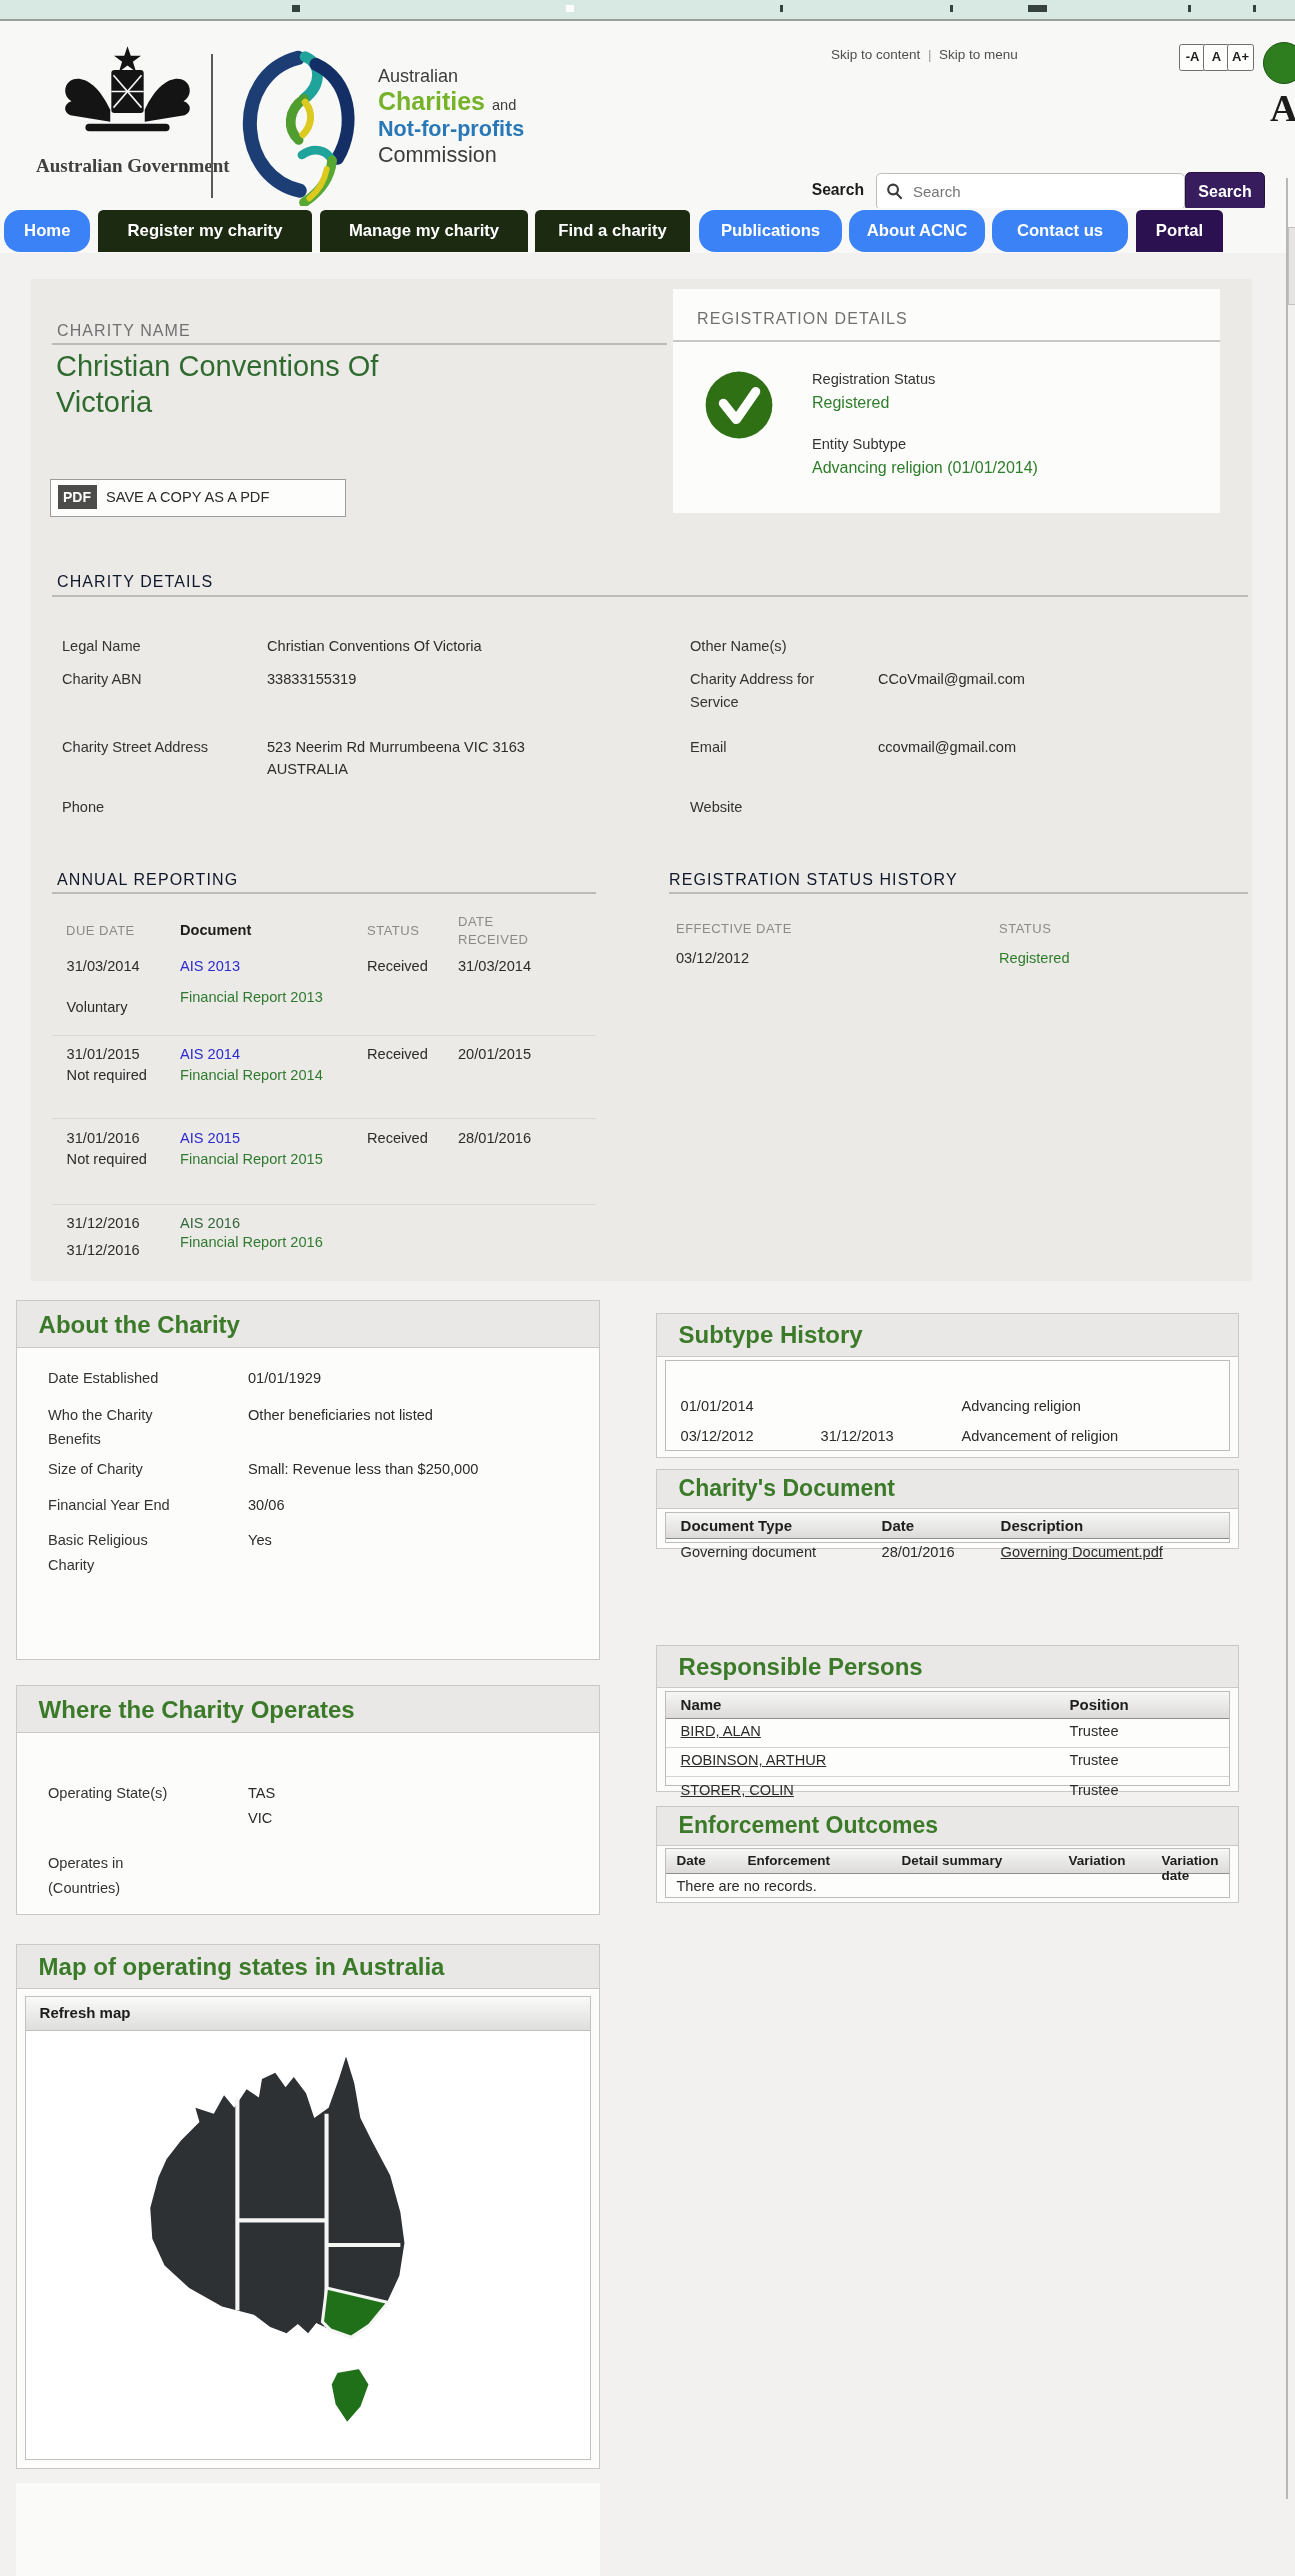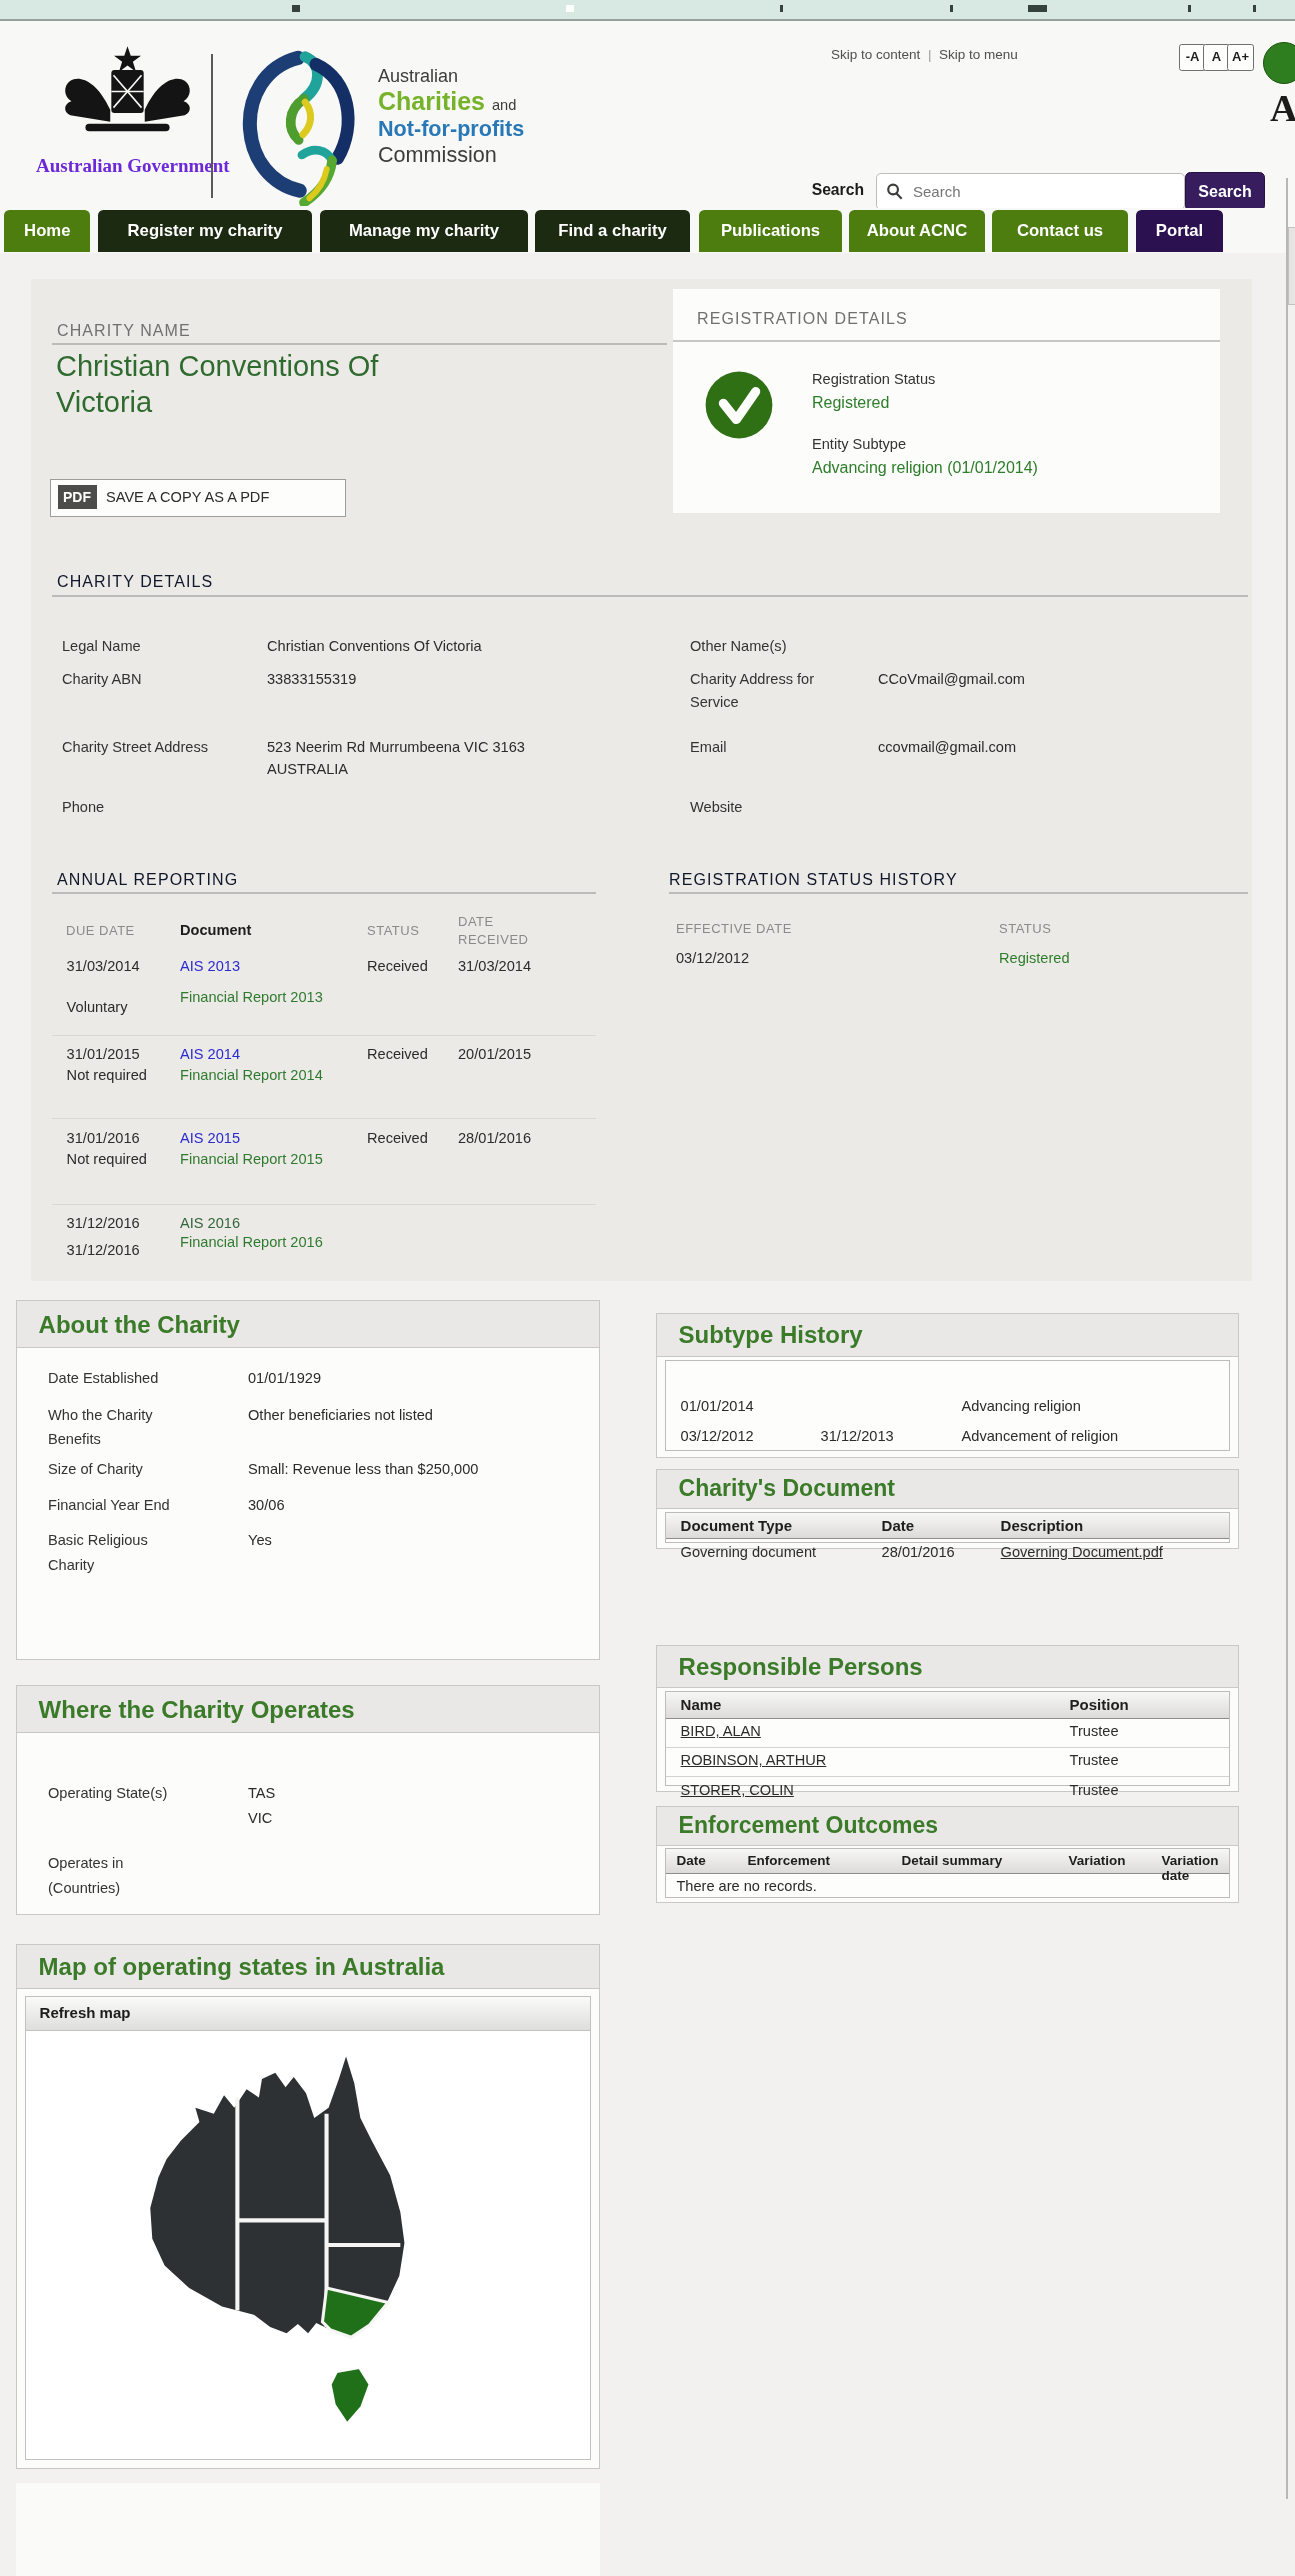--- a/index.html
+++ b/index.html
@@ -11,41 +11,41 @@
   .topbar{position:absolute;left:0;top:0;width:1296px;height:19px;background:#d8e9e4;border-bottom:2.2px solid #97a29d;}
   .tmark{position:absolute;top:4.9px;width:7.6px;height:7px;background:#35423d;}
 
   
   .header{position:absolute;left:0;top:21px;width:1296px;height:187px;background:#f8f8f6;}
   .skip{position:absolute;left:831px;top:26px;font-size:13.5px;color:#4f4f4d;}
   .skip .sep{color:#9a9a98;margin:0 7.6px;}
   .fbtn{position:absolute;top:23px;width:25px;height:25px;border:1.1px solid #6f6f6d;background:#fdfdfc;
         color:#1d1d1b;font-weight:bold;font-size:13px;text-align:center;line-height:24px;border-radius:2.7px;}
   .gov-text{position:absolute;left:36px;top:134px;font-family:"Liberation Serif",serif;font-weight:bold;
-        font-size:19px;color:#6d28d9;}
+        font-size:19px;color:#404040;}
   .logo-divider{position:absolute;left:211px;top:33px;width:1.6px;height:144px;background:#5a5a58;}
   .acnc-line{position:absolute;left:378px;white-space:nowrap;}
   .acnc-l1{top:45px;font-size:18px;color:#3c3c3a;}
   .acnc-l2{top:66px;font-size:25px;font-weight:bold;color:#76b32a;}
   .acnc-and{font-size:14.6px;font-weight:normal;color:#3c3c3a;}
   .acnc-l3{top:95px;font-size:21.6px;font-weight:bold;color:#2878b8;}
   .acnc-l4{top:121px;font-size:21.6px;color:#3c3c3a;}
   .search-label{position:absolute;left:772px;top:160px;width:92px;text-align:right;font-weight:bold;font-size:15.7px;color:#1c1c1a;}
   .search-box{position:absolute;left:876px;top:152px;width:309px;height:37px;}
   .search-box input{width:100%;height:100%;box-sizing:border-box;border:1.1px solid #bdbdbb;border-radius:4.9px;
         padding-left:36px;font-size:15px;color:#333;font-family:"Liberation Sans",sans-serif;background:#fff;}
   .search-box svg{position:absolute;left:8.6px;top:8.6px;}
   .search-btn{position:absolute;left:1185px;top:151px;width:80px;height:39px;background:#371c5e;border:1.1px solid #27113f;
         border-radius:5.4px;color:#fff;font-weight:bold;font-size:16px;text-align:center;line-height:37px;box-sizing:border-box;}
 
   
   .navbar{position:absolute;left:0;top:208px;width:1296px;height:45px;background:#f8f8f6;}
   .tab{position:absolute;top:2.2px;height:42px;border-radius:5.4px 5.4px 0 0;color:#fff;font-weight:bold;
        font-size:16.7px;text-align:center;line-height:42px;}
-  .tab-blue{background:#4d7c0f;}
+  .tab-blue{background:#3b82f6;border-radius:16px;}
   .tab-dark{background:#1c2a12;}
   .tab-purple{background:#2c1150;}
 
   
   .main{position:absolute;left:0;top:253px;width:1296px;height:2323px;background:#f2f1ef;}
   .panel-gray{position:absolute;left:31px;top:26px;width:1221px;height:1002px;background:#eceae7;}
 
   .caps-gray{font-size:16px;color:#707070;letter-spacing:1.1px;}
   .caps-green{font-size:16px;color:#0f172a;letter-spacing:1.1px;}
   .rule{position:absolute;height:2.2px;background:#bcbbb9;}

